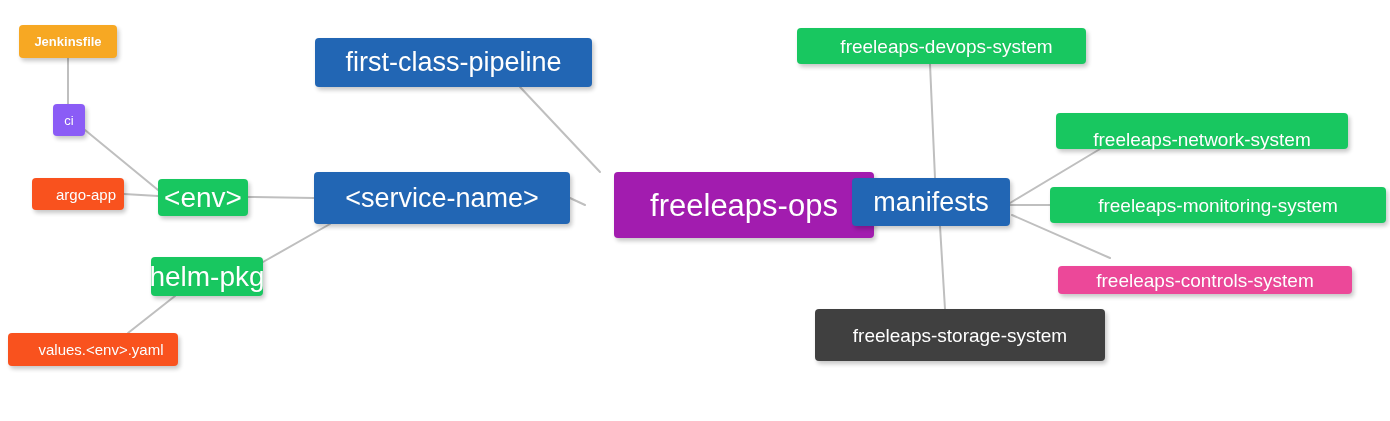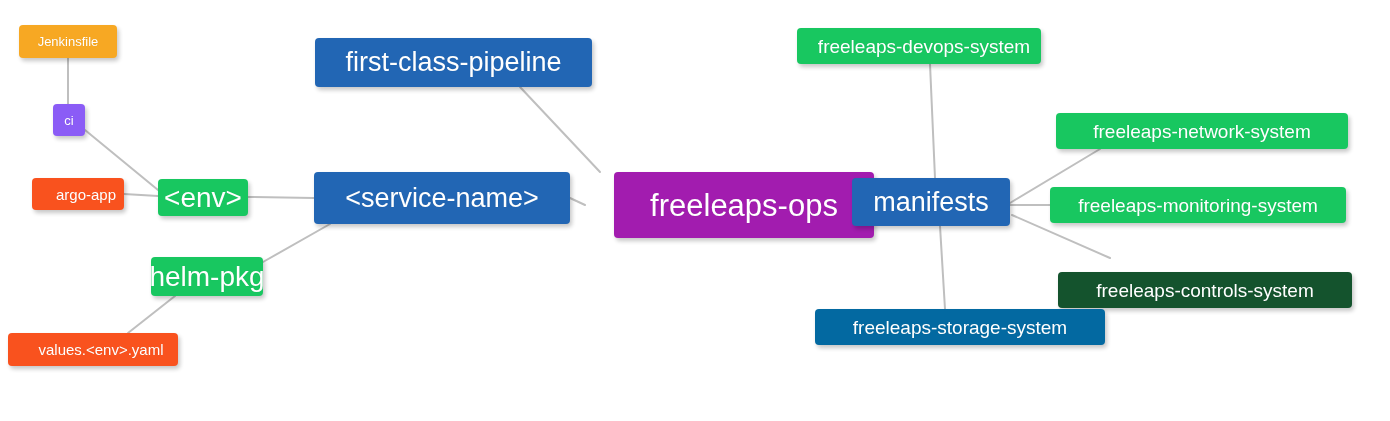--- a/index.html
+++ b/index.html
@@ -83,37 +83,37 @@
     </div>
     <div class="node lvl-2" style="left: 158px; top: 179px; width: 90px; height: 37px; background: rgb(24, 199, 96);">
       <span>&lt;env&gt;</span>
     </div>
     <div class="node lvl-2" style="left: 151px; top: 257px; width: 112px; height: 39px; background: rgb(24, 199, 96);">
       <span>helm-pkg</span>
     </div>
     <div class="node lvl-5" style="left: 53px; top: 104px; width: 32px; height: 32px; background: #8b5cf6;">
       <span>ci</span>
     </div>
-    <div class="node lvl-5" style="left: 19px; top: 25px; width: 98px; height: 33px; background: rgb(247, 168, 35);">
+    <div class="node lvl-5" style="left: 19px; top: 25px; width: 98px; height: 33px; background: rgb(247, 168, 35); font-weight: bold;">
       <span>Jenkinsfile</span>
     </div>
     <div class="node lvl-4" style="left: 32px; top: 178px; width: 92px; height: 32px; background: rgb(249, 82, 30);">
       <span>argo-app</span>
     </div>
     <div class="node lvl-4" style="left: 8px; top: 333px; width: 170px; height: 33px; background: rgb(249, 82, 30);">
       <span>values.&lt;env&gt;.yaml</span>
     </div>
-    <div class="node lvl-3" style="left: 797px; top: 28px; width: 244px; height: 36px; background: rgb(24, 199, 96); padding-left: 20px;">
+    <div class="node lvl-3" style="left: 797px; top: 28px; width: 289px; height: 36px; background: rgb(24, 199, 96); padding-left: 20px;">
       <span>freeleaps-devops-system</span>
     </div>
-    <div class="node lvl-3" style="left: 1056px; top: 113px; width: 292px; height: 36px; background: rgb(24, 199, 96);">
+    <div class="node lvl-3" style="left: 1056px; top: 113px; width: 292px; height: 36px; background: rgb(24, 199, 96); align-items: flex-end;">
       <span>freeleaps-network-system</span>
     </div>
-    <div class="node lvl-3" style="left: 1050px; top: 187px; width: 296px; height: 36px; background: rgb(24, 199, 96);">
+    <div class="node lvl-3" style="left: 1050px; top: 187px; width: 336px; height: 36px; background: rgb(24, 199, 96);">
       <span>freeleaps-monitoring-system</span>
     </div>
-    <div class="node lvl-3" style="left: 1058px; top: 272px; width: 294px; height: 36px; background: #14532d;">
+    <div class="node lvl-3" style="left: 1058px; top: 266px; width: 294px; height: 28px; background: #ec4899;">
       <span>freeleaps-controls-system</span>
     </div>
-    <div class="node lvl-3" style="left: 815px; top: 309px; width: 290px; height: 36px; background: #0369a1;">
+    <div class="node lvl-3" style="left: 815px; top: 309px; width: 290px; height: 52px; background: #404040;">
       <span>freeleaps-storage-system</span>
     </div>
   </div>
 
 </body></html>

